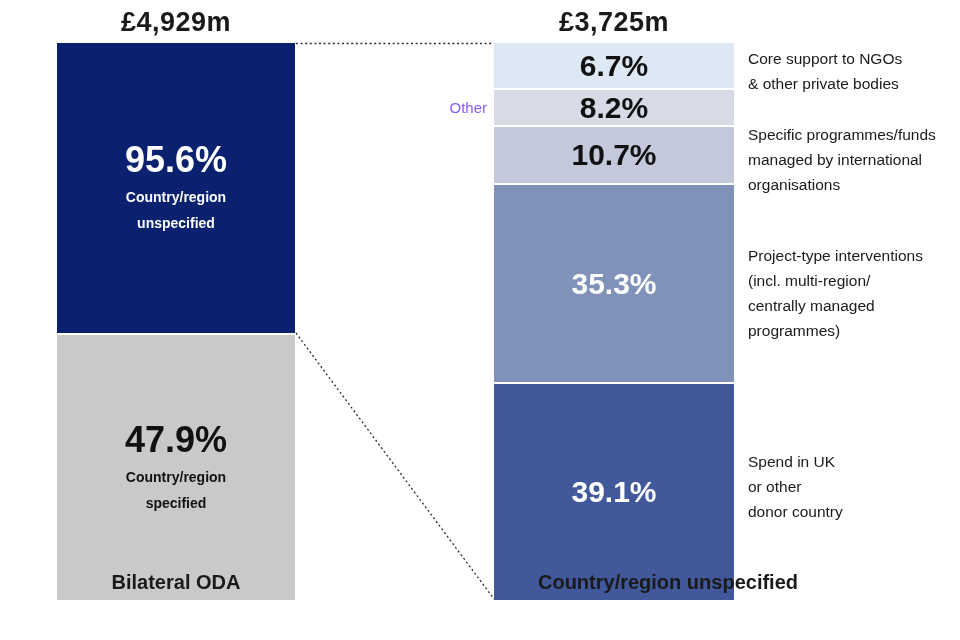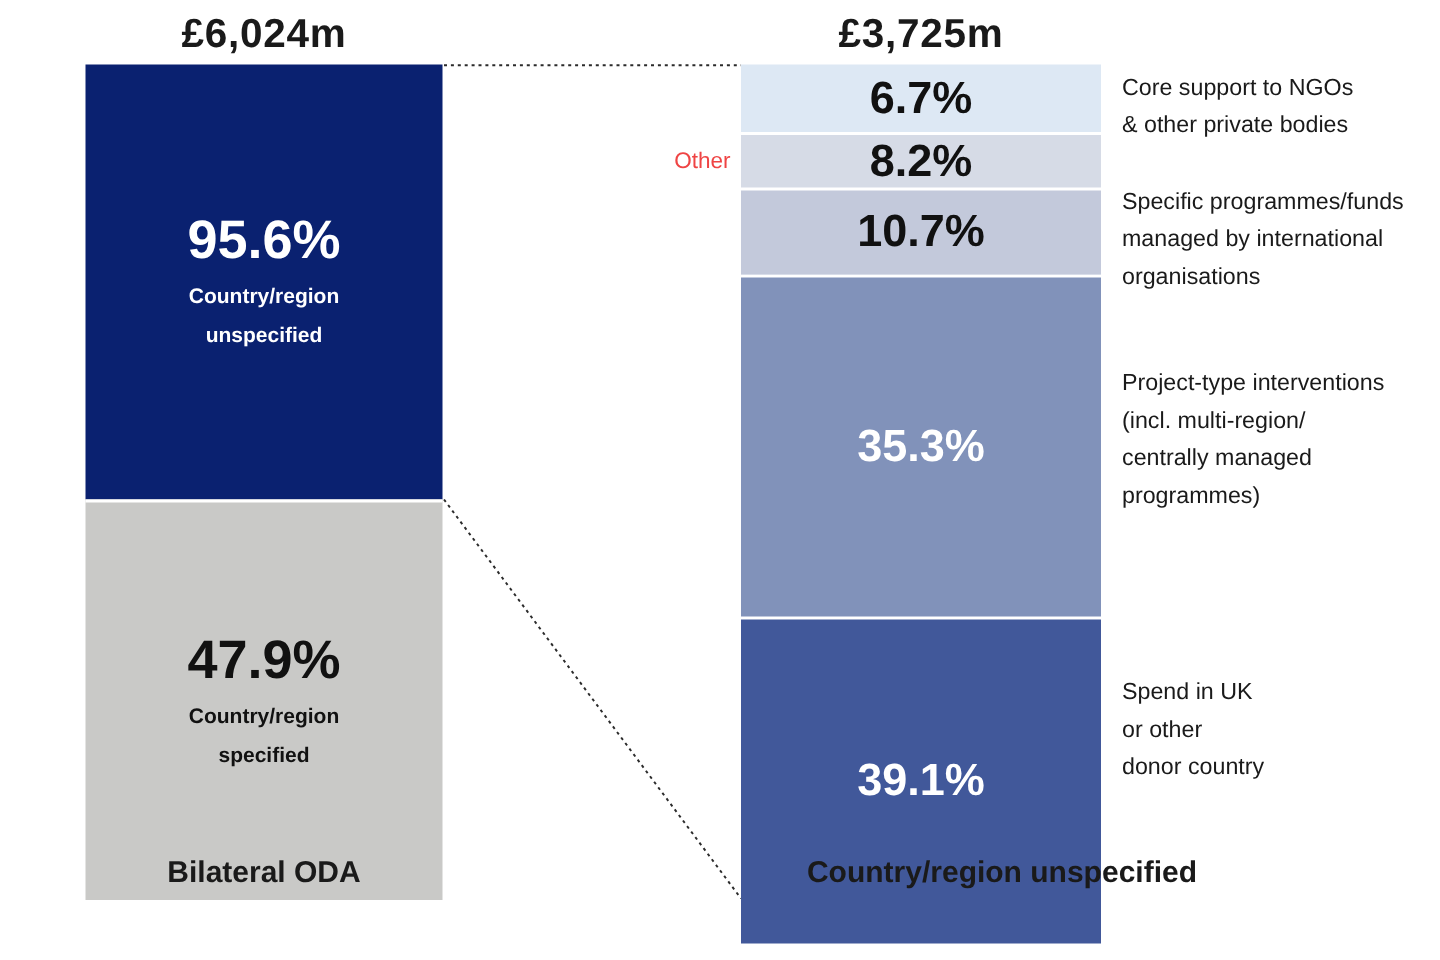--- a/index.html
+++ b/index.html
@@ -40,21 +40,21 @@
     align-items: center;
     justify-content: center;
   }
   .seg + .seg { border-top: 2px solid #ffffff; }
 
   .left-bar .seg-0 { height: 290px; }
   .left-bar .seg-1 { height: 267px; }
   .right-bar .seg-0 { height: 45px; }
   .right-bar .seg-1 { height: 37px; }
   .right-bar .seg-2 { height: 58px; }
-  .right-bar .seg-3 { height: 228px; text-align: right; }
+  .right-bar .seg-3 { height: 199px; text-align: right; }
   .right-bar .seg-4 { height: 218px; }
 
   .pct-lg {
     font-size: 36px;
     font-weight: bold;
     line-height: 40px;
   }
   .sub {
     font-size: 14px;
     font-weight: bold;
@@ -97,41 +97,41 @@
   .ann-3 { top: 449px; }
 
   .other-label {
     left: 397px;
     width: 90px;
     top: 96px;
     height: 24px;
     line-height: 24px;
     text-align: right;
     font-size: 15px;
-    color: #ef4444;
+    color: #8b5cf6;
   }
 
   .connectors {
     left: 0; top: 0;
     width: 960px; height: 640px;
     pointer-events: none;
   }
   .connectors line {
     stroke: #2b2b2b;
     stroke-width: 1.3;
     stroke-dasharray: 2 2.6;
     fill: none;
   }
 </style>
 </head>
 <body>
 
 <div class="canvas">
 
-  <div class="abs total total-left">£6,024m</div>
+  <div class="abs total total-left">£4,929m</div>
   <div class="abs total total-right">£3,725m</div>
 
   <svg class="abs connectors" viewBox="0 0 960 640" xmlns="http://www.w3.org/2000/svg">
     <line x1="296" y1="43.5" x2="494" y2="43.5"></line>
     <line x1="296" y1="333" x2="494" y2="599"></line>
   </svg>
 
   <div class="abs bar left-bar">
     <div class="seg seg-0" style="background-color: rgb(10, 33, 112);">
       <div class="pct-lg txt-light">95.6%</div>

